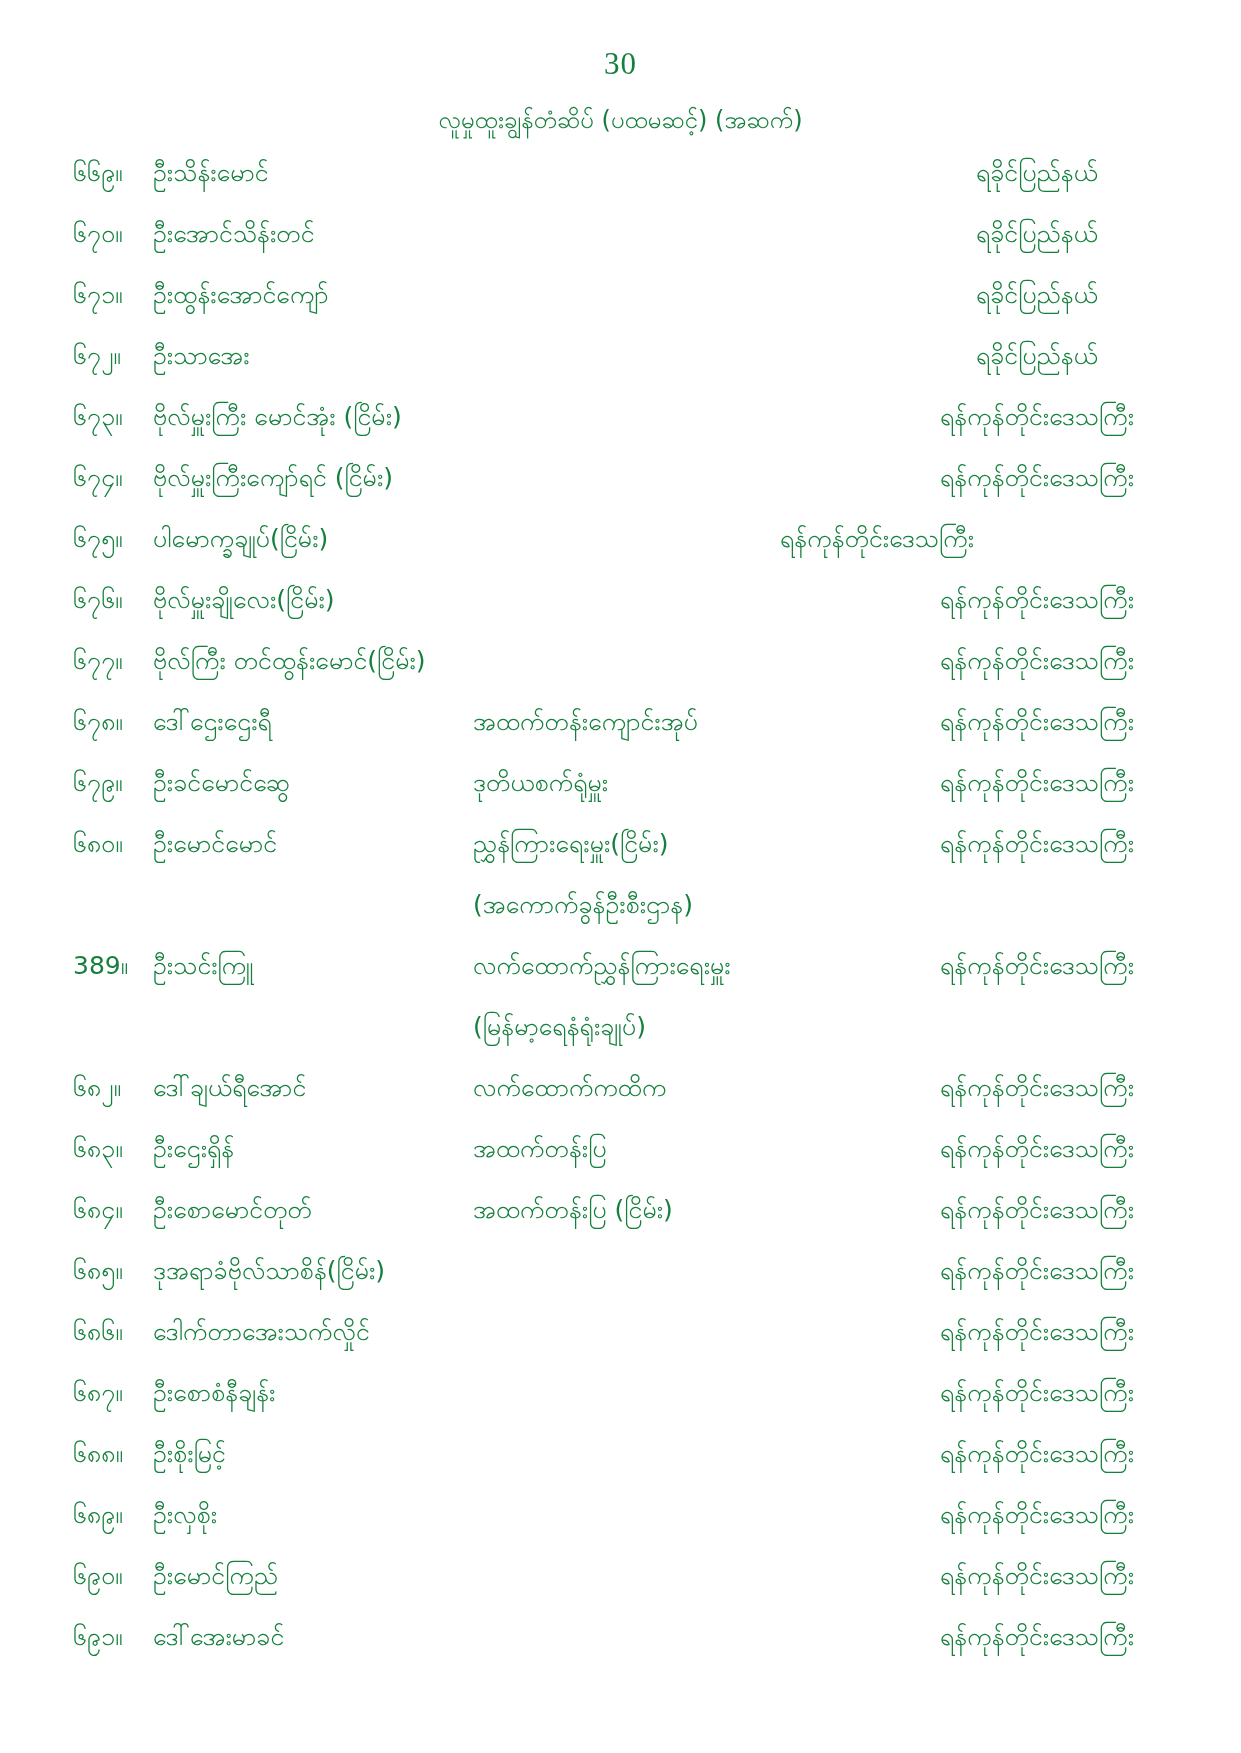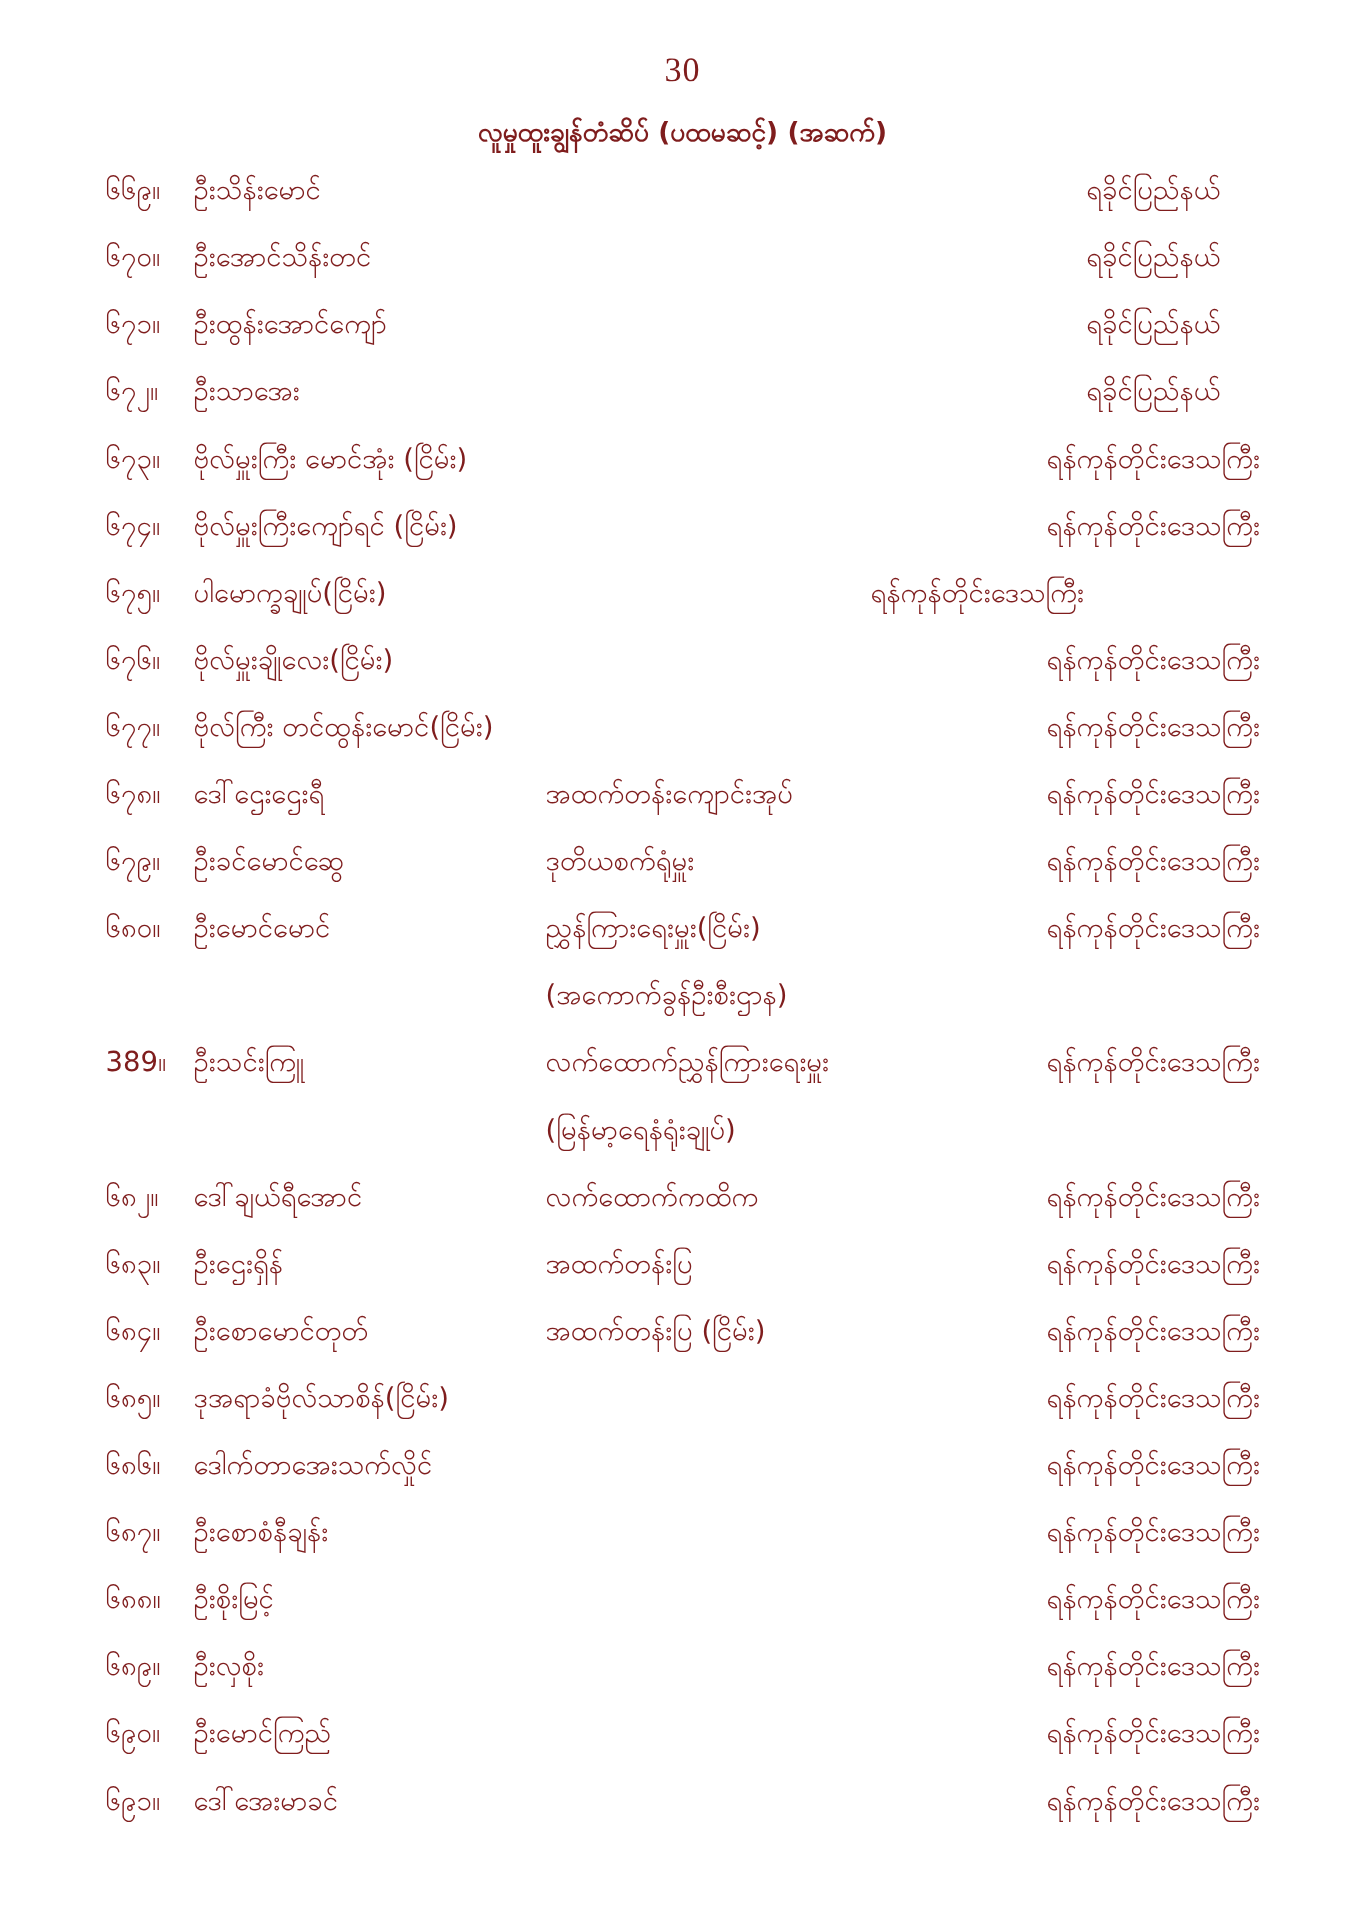--- a/index.html
+++ b/index.html
@@ -5,21 +5,21 @@
   html, body {
     margin: 0;
     padding: 0;
     background: #ffffff;
   }
   .page {
     position: relative;
     width: 1241px;
     height: 1753px;
     background: #ffffff;
-    color: #7f1d1d;
+    color: #15803d;
     font-family: "Liberation Serif", "DejaVu Sans", sans-serif;
     overflow: hidden;
   }
   .page-number {
     position: absolute;
     top: 46px;
     left: 0;
     width: 100%;
     text-align: center;
     font-size: 31px;
@@ -27,33 +27,33 @@
     letter-spacing: 1px;
     font-family: "Liberation Serif", serif;
   }
   .doc-title {
     position: absolute;
     top: 104px;
     left: 0;
     width: 100%;
     text-align: center;
     font-size: 24px;
-    font-weight: bold;
+    font-weight: normal;
     font-family: "DejaVu Sans", sans-serif;
   }
   .list {
     position: absolute;
     top: 142px;
     left: 0;
     width: 100%;
   }
   .row {
     display: flex;
     align-items: flex-start;
-    padding-left: 96px;
+    padding-left: 73px;
     font-size: 25px;
     line-height: 61px;
     font-family: "DejaVu Sans", sans-serif;
   }
   .col-no {
     width: 80px;
     flex: 0 0 80px;
     white-space: nowrap;
   }
   .col-name {

